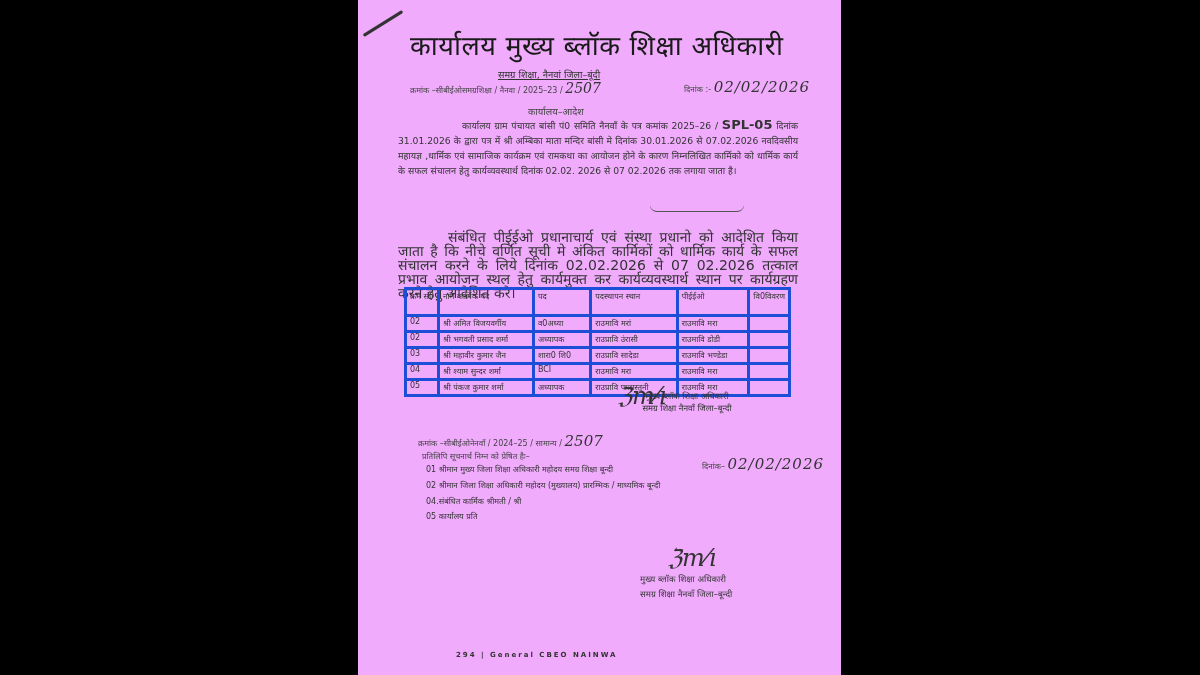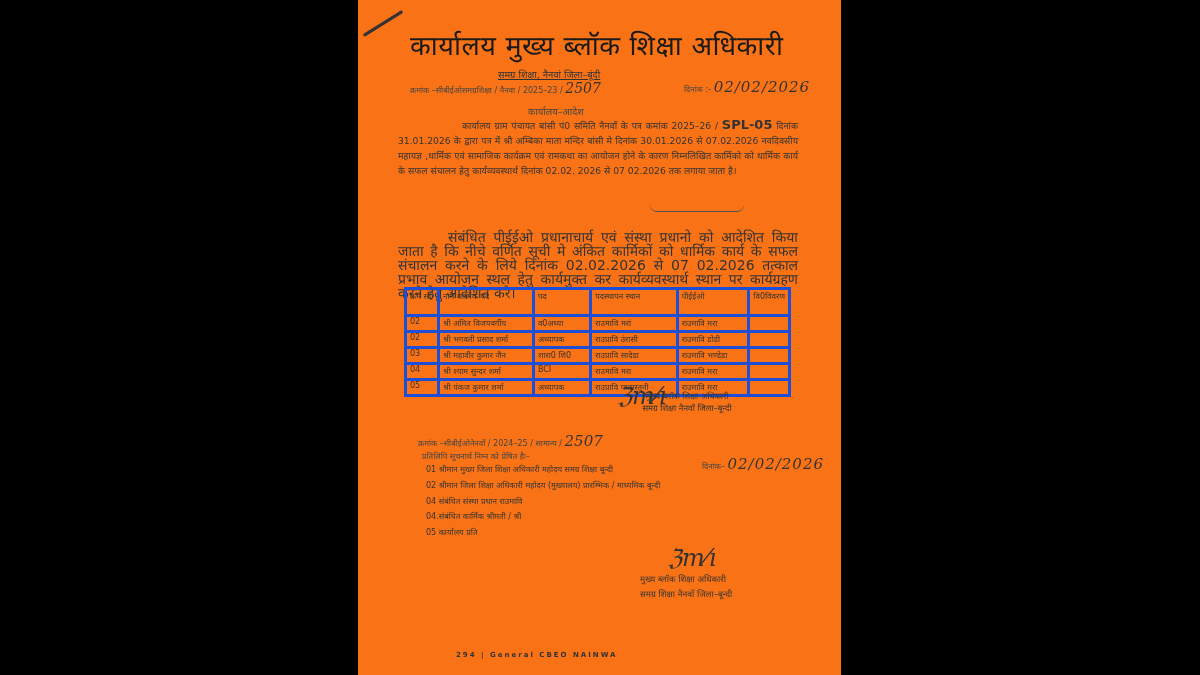--- a/index.html
+++ b/index.html
@@ -1,18 +1,18 @@
 <!DOCTYPE html>
 <html><head>
 <meta charset="utf-8">
 <style>
   html, body { margin:0; padding:0; }
   body { width:1200px; height:675px; background:#000; position:relative; overflow:hidden;
          font-family:"DejaVu Sans", sans-serif; color:#2a2a2a; }
-  .paper { position:absolute; left:358px; top:0; width:483px; height:675px; background:#f97316; overflow:hidden; }
+  .paper { position:absolute; left:358px; top:0; width:483px; height:675px; background:#f0abfc; overflow:hidden; }
   .abs { position:absolute; white-space:nowrap; }
   .pen { position:absolute; left:2px; top:22px; width:46px; height:3px; background:#333; transform:rotate(-32deg); border-radius:2px; }
   .title { left:52px; top:26px; font-size:27px; color:#1a1a1a; letter-spacing:0.5px; }
   .subhead { left:140px; top:68px; font-size:9.5px; text-decoration:underline; color:#333; }
   .ref { left:52px; top:80px; font-size:8px; color:#444; }
   .hand { font-family:"DejaVu Serif", serif; font-style:italic; color:#333; }
   .ref .hand { font-size:14px; }
   .date1 { left:326px; top:78px; font-size:8px; color:#444; }
   .date1 .hand { font-size:15px; letter-spacing:1px; }
   .order-title { left:170px; top:105px; font-size:9.5px; color:#444; }
@@ -132,21 +132,20 @@
   </div>
   <div class="abs date2">
     <span>दिनांक–</span>
     <span class="hand">02/02/2026</span>
   </div>
 
   <div class="abs copy-intro">प्रतिलिपि सूचनार्थ निम्न को प्रेषित हैः–</div>
   <ul class="copy-list">
     <li>01  श्रीमान मुख्य जिला शिक्षा अधिकारी महोदय समग्र शिक्षा बून्दी</li>
     <li>02  श्रीमान जिला शिक्षा अधिकारी महोदय (मुख्यालय) प्रारम्भिक / माध्यमिक बून्दी</li>
-    <li>04  संबंधित संस्था प्रधान राउमावि</li>
     <li>04.संबंधित कार्मिक श्रीमती  / श्री</li>
     <li>05  कार्यालय प्रति</li>
   </ul>
 
   <div class="abs hand sig2">ℨm⁄ı</div>
   <div class="abs sigtext2">
     <div>मुख्य ब्लॉक शिक्षा अधिकारी</div>
     <div>समग्र शिक्षा नैनवॉं जिला–बून्दी</div>
   </div>
 

